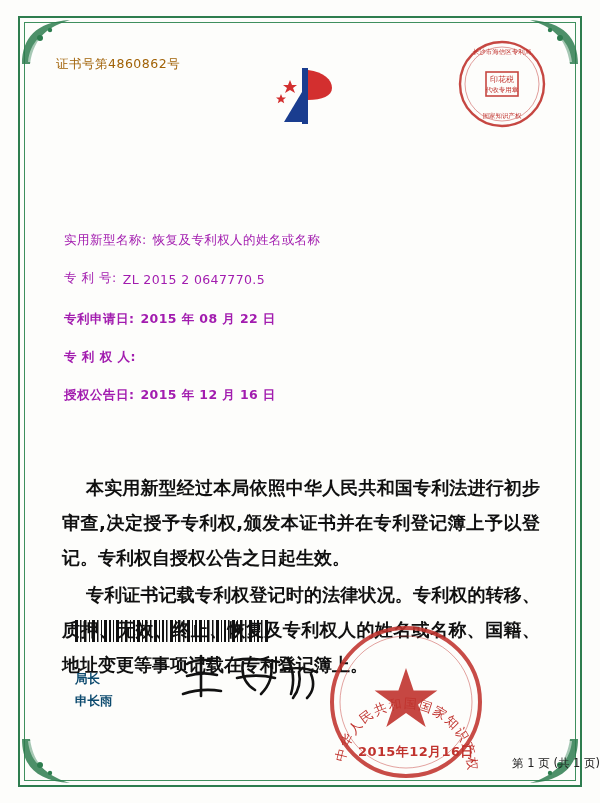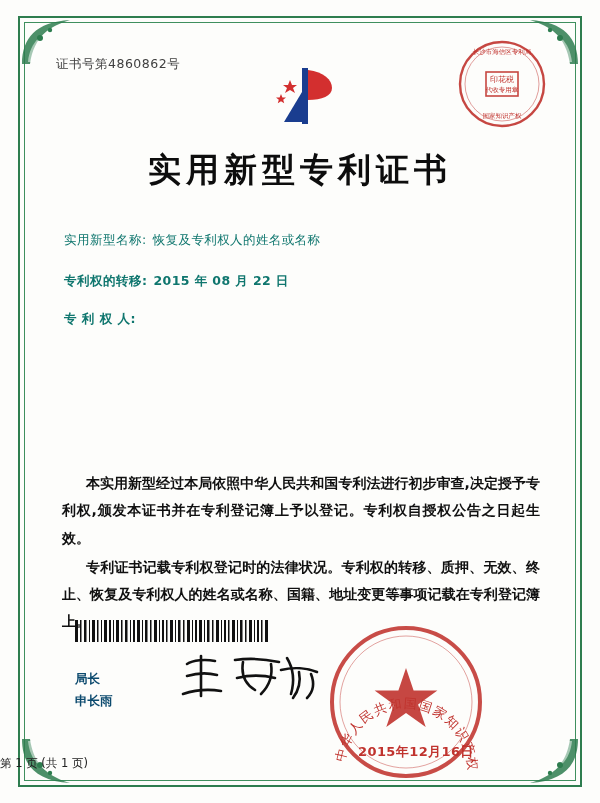--- a/index.html
+++ b/index.html
@@ -49,21 +49,21 @@
   .c-tr { right: 20px; top: 18px; transform: scaleX(-1); }
   .c-bl { left: 20px; bottom: 18px; transform: scaleY(-1); }
   .c-br { right: 20px; bottom: 18px; transform: scale(-1,-1); }
 
   
   .cert-no {
     position: absolute;
     left: 56px; top: 56px;
     font-size: 12.5px;
     letter-spacing: 0.5px;
-    color: #404040;
+    color: #a16207;
     font-family: "DejaVu Sans", "Liberation Sans", sans-serif;
   }
 
   .logo {
     position: absolute;
     left: 272px; top: 62px;
     width: 68px; height: 70px;
   }
   .logo svg { width: 100%; height: 100%; display: block; }
 
@@ -89,41 +89,41 @@
   .fields {
     position: absolute;
     left: 64px; top: 232px;
     width: 470px;
   }
   .field-row {
     display: flex;
     align-items: flex-end;
     margin-bottom: 21px;
     font-size: 12.5px;
-    color: #0f766e;
+    color: #a21caf;
   }
   .field-label {
     white-space: nowrap;
     letter-spacing: 0.5px;
   }
   .field-value {
     margin-left: 6px;
     letter-spacing: 0.4px;
   }
   .field-row.bold .field-label,
   .field-row.bold .field-value { font-weight: bold; }
 
   .spacer-sm { height: 3px; }
 
   
   .body-text {
     position: absolute;
     left: 62px; top: 470px;
     width: 478px;
-    font-size: 14px;
+    font-size: 18px;
     line-height: 1.95;
     color: #101010;
     text-align: justify;
     font-weight: bold;
   }
   .body-text p {
     margin: 0 0 2px 0;
     text-indent: 24px;
   }
 
@@ -167,21 +167,21 @@
     color: #c0332e;
     letter-spacing: 0.4px;
     font-weight: bold;
     font-family: "DejaVu Sans", "Liberation Sans", sans-serif;
   }
 
   
   .footer {
     position: absolute;
     left: 0; right: 0; bottom: 32px;
-    text-align: left;
+    text-align: right;
     font-size: 11.5px;
     color: #222;
   }
 </style>
 </head>
 <body>
 
 <div class="page">
 
   <div class="border-outer"></div>
@@ -237,34 +237,41 @@
       <circle cx="46" cy="46" r="42" fill="none" stroke="#c0332e" stroke-width="2.4" opacity="0.9"></circle>
       <circle cx="46" cy="46" r="37" fill="none" stroke="#c0332e" stroke-width="0.8" opacity="0.6"></circle>
       <rect x="30" y="34" width="32" height="24" fill="none" stroke="#c0332e" stroke-width="1.6" opacity="0.9"></rect>
       <text x="46" y="44" font-size="8" fill="#c0332e" text-anchor="middle" font-family="DejaVu Sans, sans-serif">印花税</text>
       <text x="46" y="54" font-size="6.5" fill="#c0332e" text-anchor="middle" font-family="DejaVu Sans, sans-serif">代收专用章</text>
       <text x="46" y="16" font-size="6.5" fill="#c0332e" text-anchor="middle" font-family="DejaVu Sans, sans-serif">长沙市海信区专利局</text>
       <text x="46" y="80" font-size="6.5" fill="#c0332e" text-anchor="middle" font-family="DejaVu Sans, sans-serif">国家知识产权</text>
     </svg>
   </div>
 
-  <div class="title">实用新型专利证书</div>
 
   <div class="fields">
     <div class="field-row">
       <span class="field-label">实用新型名称:</span>
       <span class="field-value">恢复及专利权人的姓名或名称</span>
     </div>
+    <div class="field-row">
+      <span class="field-label">专 利 号:</span>
+      <span class="field-value">ZL 2015 2 0647770.5</span>
+    </div>
     <div class="spacer-sm"></div>
     <div class="field-row bold">
-      <span class="field-label">专利权的转移:</span>
+      <span class="field-label">专利申请日:</span>
       <span class="field-value">2015 年 08 月 22 日</span>
     </div>
     <div class="field-row bold">
       <span class="field-label">专 利 权 人:</span>
+    </div>
+    <div class="field-row bold">
+      <span class="field-label">授权公告日:</span>
+      <span class="field-value">2015 年 12 月 16 日</span>
     </div>
   </div>
 
   <div class="body-text">
     <p>本实用新型经过本局依照中华人民共和国专利法进行初步审查,决定授予专利权,颁发本证书并在专利登记簿上予以登记。专利权自授权公告之日起生效。</p>
     <p>专利证书记载专利权登记时的法律状况。专利权的转移、质押、无效、终止、恢复及专利权人的姓名或名称、国籍、地址变更等事项记载在专利登记簿上。</p>
   </div>
 
   <div class="barcode">
     <svg viewBox="0 0 196 22" preserveAspectRatio="none">

